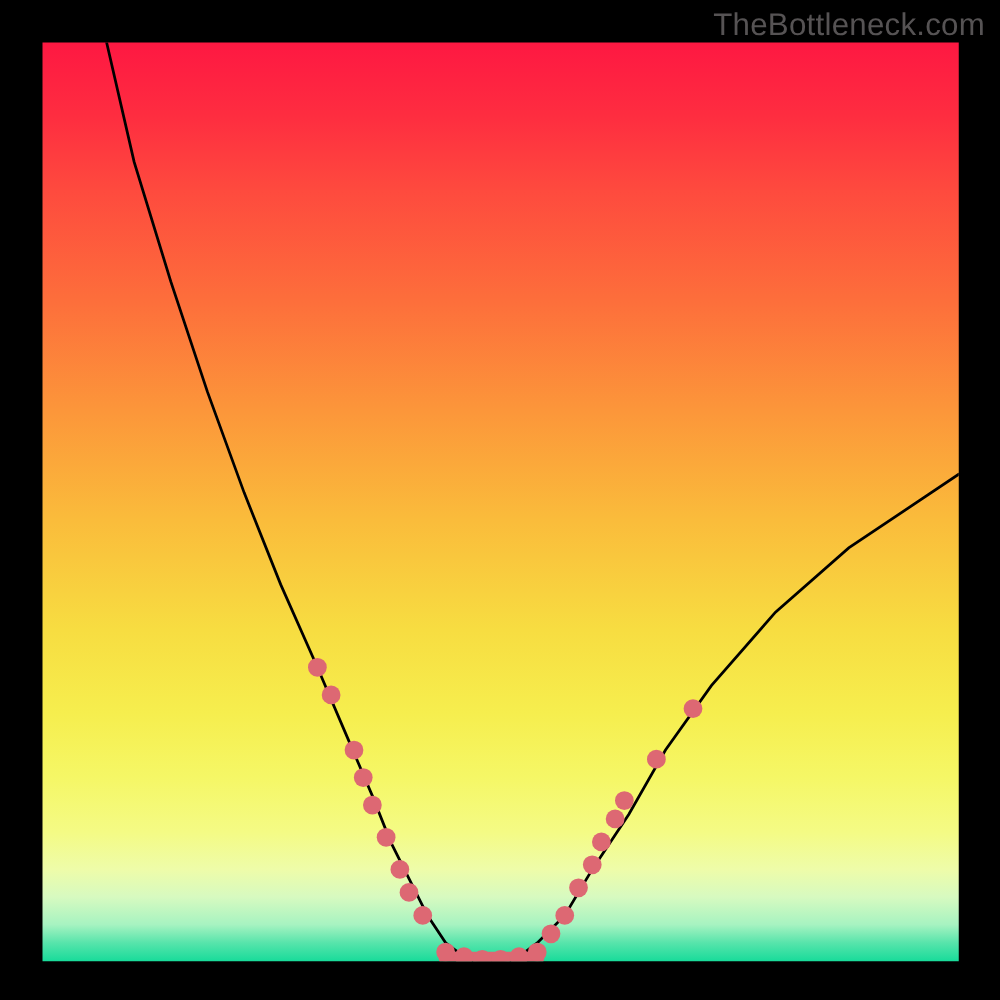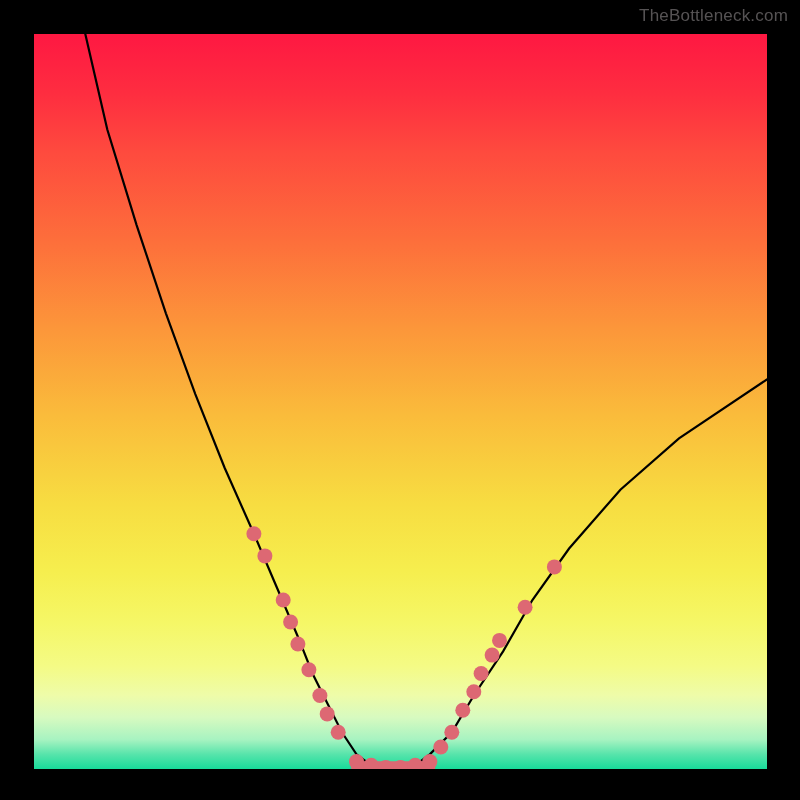--- a/index.html
+++ b/index.html
@@ -43,21 +43,21 @@
       #a7f3c1 96%,
       #57e4ab 98%,
       #18db9a 100%
     );
   }
   .watermark {
     position: absolute;
     top: 6px;
     right: 12px;
     color: #565354;
-    font-size: 17px;
+    font-size: 25px;
     letter-spacing: 0.2px;
     font-weight: 400;
   }
   svg.curve {
     position: absolute;
     left: 0;
     top: 0;
     width: 733px;
     height: 735px;
   }

